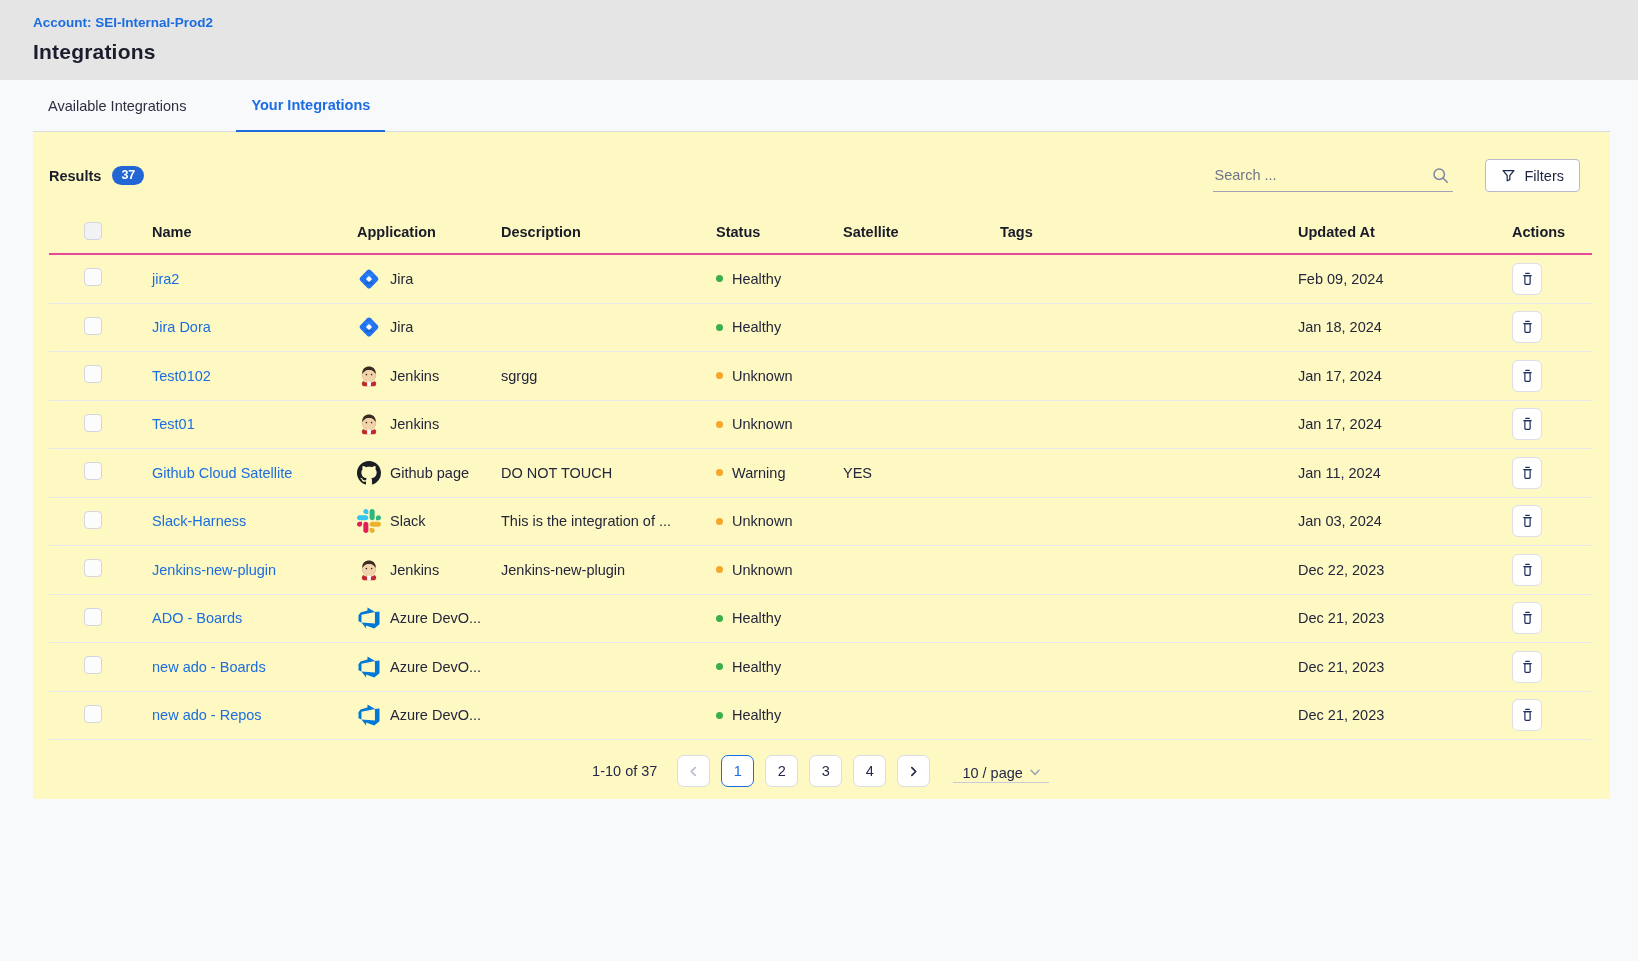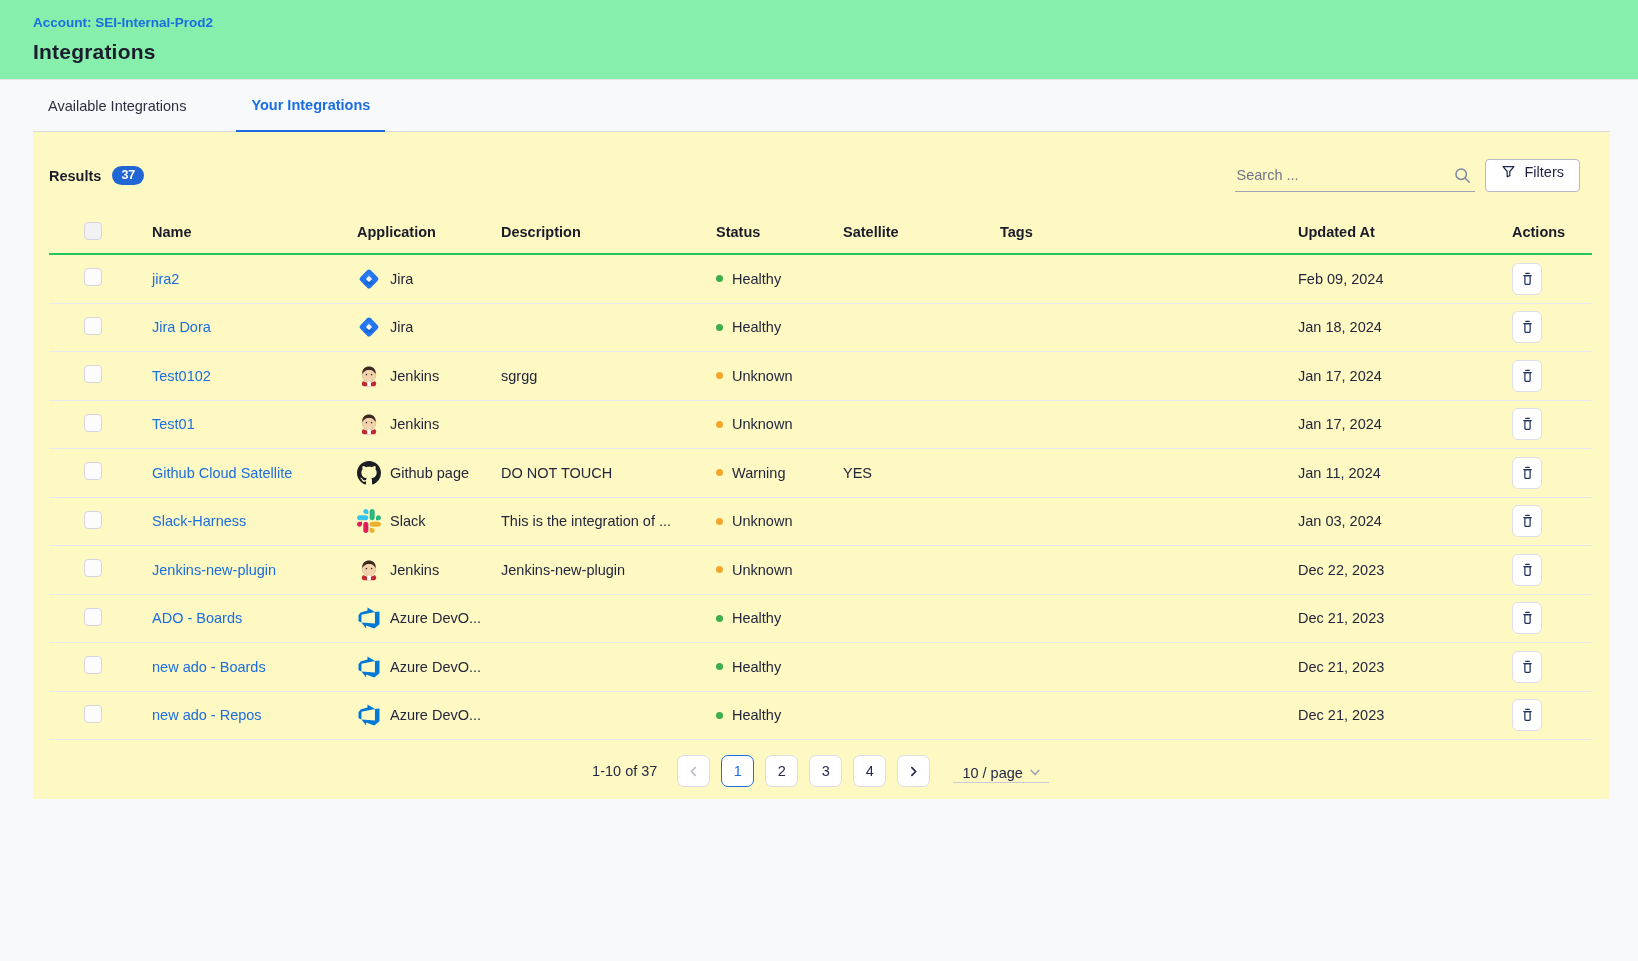--- a/index.html
+++ b/index.html
@@ -8,44 +8,44 @@
     --border-light:#e7e8ee;
   }
   *{box-sizing:border-box}
   html,body{margin:0;padding:0}
   body{
     width:1638px;height:961px;overflow:hidden;
     background:#f8f9fb;color:var(--text);
     font-family:"Liberation Sans",sans-serif;
   }
   
-  .top-header{background:#86efac;height:80px;border-bottom:1px solid #e4e5ea;padding:13px 28px 0 33px}
+  .top-header{background:#e5e5e5;height:80px;border-bottom:1px solid #e4e5ea;padding:13px 28px 0 33px}
   .account-link{display:inline-block;font-size:13.5px;color:var(--blue);text-decoration:none;font-weight:600}
   .page-title{margin:9px 0 0;font-size:21px;font-weight:700;color:#1b1d2c;letter-spacing:.2px}
   
   .tab-strip{margin:0 28px 0 33px;height:52px;display:flex;align-items:stretch;border-bottom:1px solid #d9dbe3}
   .tab{display:flex;align-items:center;padding:0 15px;font-size:14.5px;color:#2c2f3f;cursor:pointer}
   .tab + .tab{margin-left:35px}
   .tab.active{color:var(--blue);border-bottom:2px solid var(--blue);margin-bottom:-1px;font-weight:600}
   
   .card{margin:0 28px 0 33px;background:#fef9c3;padding:0 18px 12px 16px}
   
   .toolbar{display:flex;justify-content:space-between;align-items:center;padding-top:27px}
   .results{display:flex;align-items:center;gap:11px}
   .results-label{font-size:14.5px;font-weight:700;color:#1b1d2c}
   .badge{background:#2166d4;color:#fff;border-radius:11px;padding:3px 9px 4px;font-size:12.5px;font-weight:700;line-height:1}
-  .toolbar-right{display:flex;align-items:center;gap:10px;margin-right:12px}
+  .toolbar-right{display:flex;align-items:center;gap:32px;margin-right:12px}
   .search-box{position:relative;width:240px;border-bottom:1px solid #9fa3b5;height:32px}
   .search-box input{border:none;outline:none;background:transparent;width:205px;font-size:14.5px;padding:7px 2px;color:#2a2d3d;font-family:"Liberation Sans",sans-serif}
   .search-box input::placeholder{color:#6f7488}
   .search-icon{position:absolute;right:4px;top:7px;width:17px;height:17px}
-  .filters-btn{display:flex;align-items:flex-start;gap:9px;height:33px;padding:4px 15px;background:#fff;border:1px solid #b7bac8;border-radius:4px;font-size:14.5px;color:#1d2240;cursor:pointer;font-family:"Liberation Sans",sans-serif}
+  .filters-btn{display:flex;align-items:center;gap:9px;height:33px;padding:12px 15px;background:#fff;border:1px solid #b7bac8;border-radius:4px;font-size:14.5px;color:#1d2240;cursor:pointer;font-family:"Liberation Sans",sans-serif}
   
   .grid-cols{display:grid;grid-template-columns:103px 205px 144px 215px 127px 157px 298px 214px 1fr;align-items:center}
-  .table-header{height:44px;margin-top:19px;border-bottom:2px solid #22c55e;font-weight:700;font-size:14.5px;color:#191b29}
+  .table-header{height:44px;margin-top:19px;border-bottom:2px solid #ec4899;font-weight:700;font-size:14.5px;color:#191b29}
   .trow{height:48.5px;border-bottom:1px solid var(--border-light);font-size:14.5px;color:#23263c}
   .cell{min-width:0}
   .checkbox{display:inline-block;width:18px;height:18px;border:1.5px solid #d4d5df;border-radius:4px;background:#fcfcfd;margin-left:35px;cursor:pointer}
   .checkbox.header{background:#f2f2f5}
   .name-link{color:var(--blue);text-decoration:none;cursor:pointer}
   .cell-app{display:flex;align-items:center;gap:9px;padding-right:8px}
   .app-icon{width:24px;height:24px;flex:0 0 24px;display:flex;align-items:center;justify-content:center}
   .app-icon svg{width:24px;height:24px}
   .cell-desc{white-space:nowrap;overflow:hidden;text-overflow:ellipsis;padding-right:12px}
   .cell-status{display:flex;align-items:center;gap:9px}

